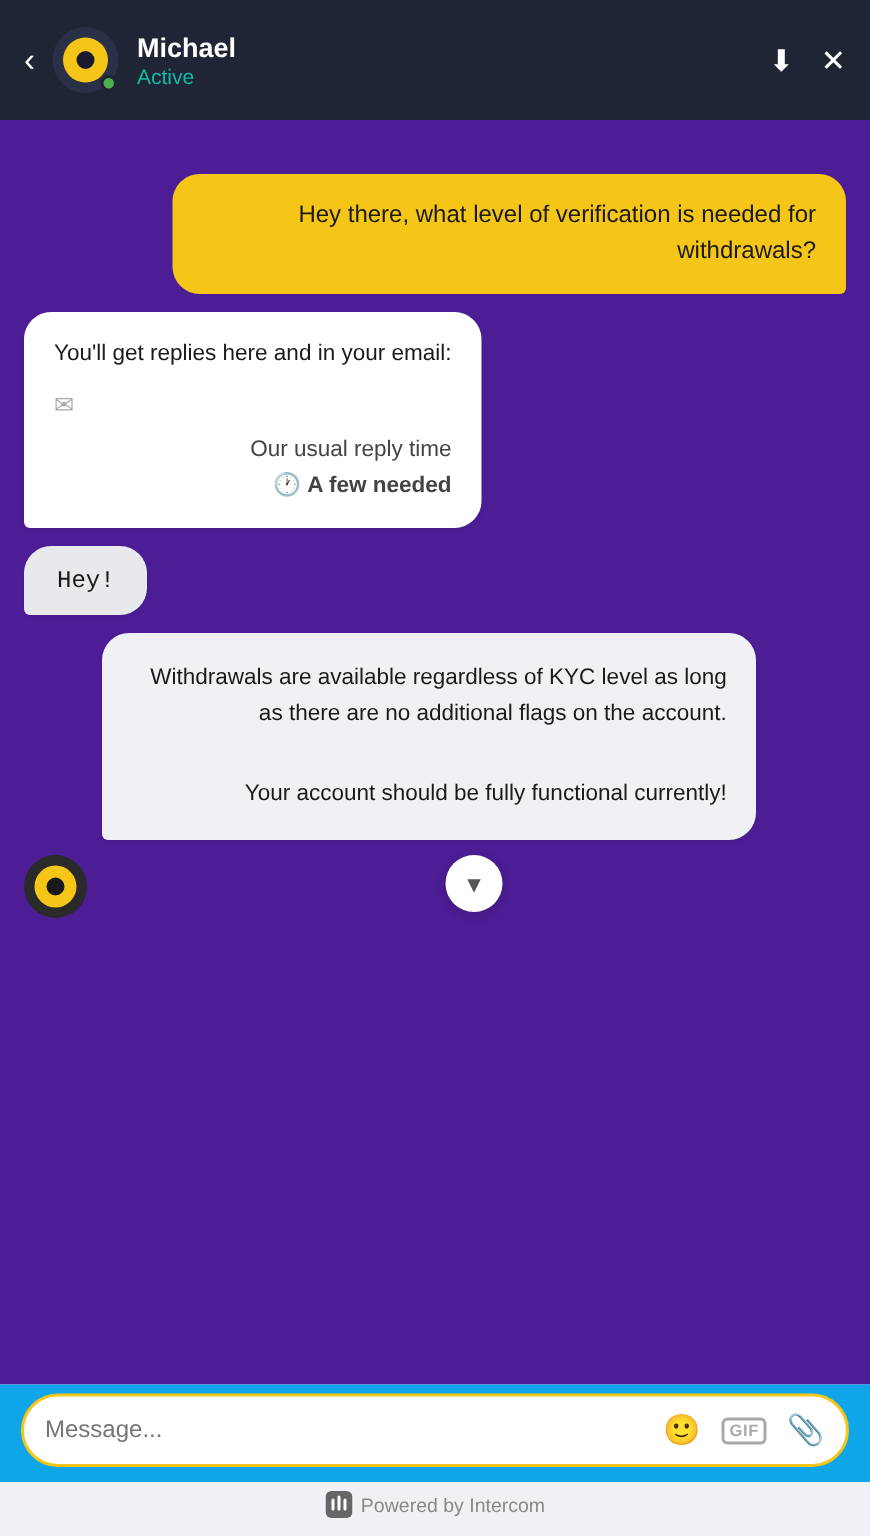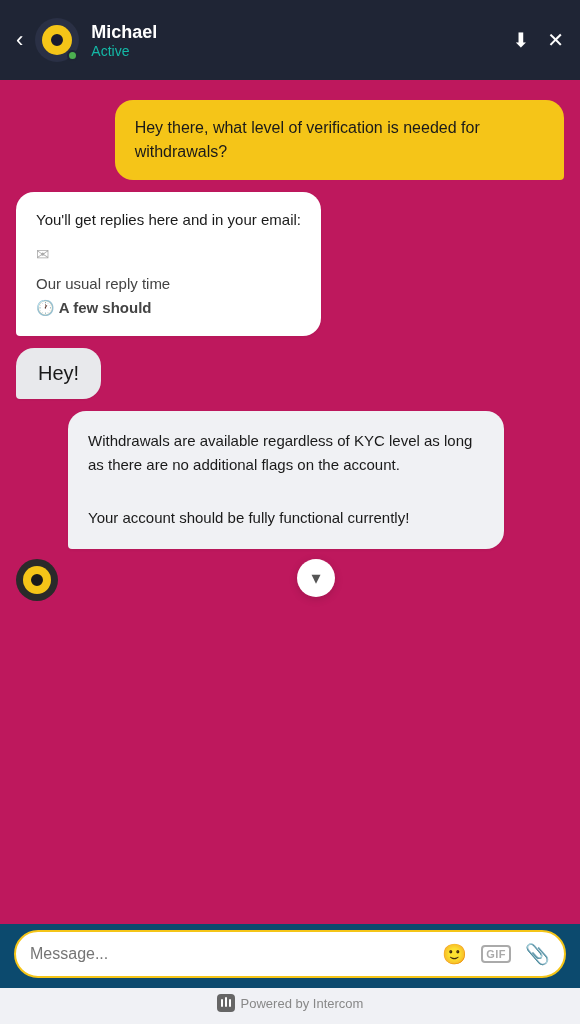--- a/index.html
+++ b/index.html
@@ -88,25 +88,26 @@
     .header-icon {
       color: #ffffff;
       font-size: 20px;
       cursor: pointer;
     }
 
     
     .chat-area {
       flex: 1;
       overflow-y: auto;
-      padding: 20px 16px 10px 16px;
+      padding: 36px 16px 10px 16px;
       display: flex;
       flex-direction: column;
       gap: 12px;
-      background: #be185d;
+      background: #4c1d95;
+      text-align: right;
     }
 
     
     .msg-outgoing {
       align-self: flex-end;
       background: #f5c518;
       color: #1a1a1a;
       border-radius: 18px 18px 4px 18px;
       padding: 16px 20px;
       max-width: 82%;
@@ -156,22 +157,23 @@
       color: #888;
     }
 
     
     .msg-hey {
       align-self: flex-start;
       background: #e8e9ec;
       color: #1a1a1a;
       border-radius: 18px 18px 18px 4px;
       padding: 14px 22px;
-      font-size: 20px;
+      font-size: 16px;
       box-shadow: 0 1px 2px rgba(0,0,0,0.05);
+      font-family: Liberation Mono, monospace;
     }
 
     
     .msg-incoming-large {
       align-self: flex-start;
       background: #f0f1f4;
       color: #1a1a1a;
       border-radius: 18px 18px 18px 4px;
       padding: 18px 20px;
       max-width: 88%;
@@ -217,21 +219,21 @@
       align-items: center;
       justify-content: center;
       box-shadow: 0 2px 8px rgba(0,0,0,0.15);
       cursor: pointer;
       margin-top: 4px;
       margin-bottom: 4px;
     }
 
     
     .input-area {
-      background: #0c4a6e;
+      background: #0ea5e9;
       padding: 6px 14px 10px 14px;
     }
     .input-row {
       display: flex;
       align-items: center;
       background: #fff;
       border: 2px solid #f5c518;
       border-radius: 30px;
       padding: 10px 14px;
       gap: 10px;
@@ -318,21 +320,21 @@
     <span>Hey there, what level of verification is needed for withdrawals?</span>
   </div>
 
   <div class="msg-incoming">
     <div>You'll get replies here and in your email:</div>
     <div class="email-line">
       <span class="email-icon">✉</span>
     </div>
     <div class="reply-time">
       <span>Our usual reply time</span><br>
-      <span class="clock-icon">🕐</span><span class="reply-time-value">A few should</span>
+      <span class="clock-icon">🕐</span><span class="reply-time-value">A few needed</span>
     </div>
   </div>
 
   <div class="msg-hey">
     <span>Hey!</span>
   </div>
 
   <div style="display:flex; align-items:flex-end; gap:10px; align-self:flex-start; width:100%;">
     <div class="agent-avatar">
       <div class="agent-avatar-inner">

